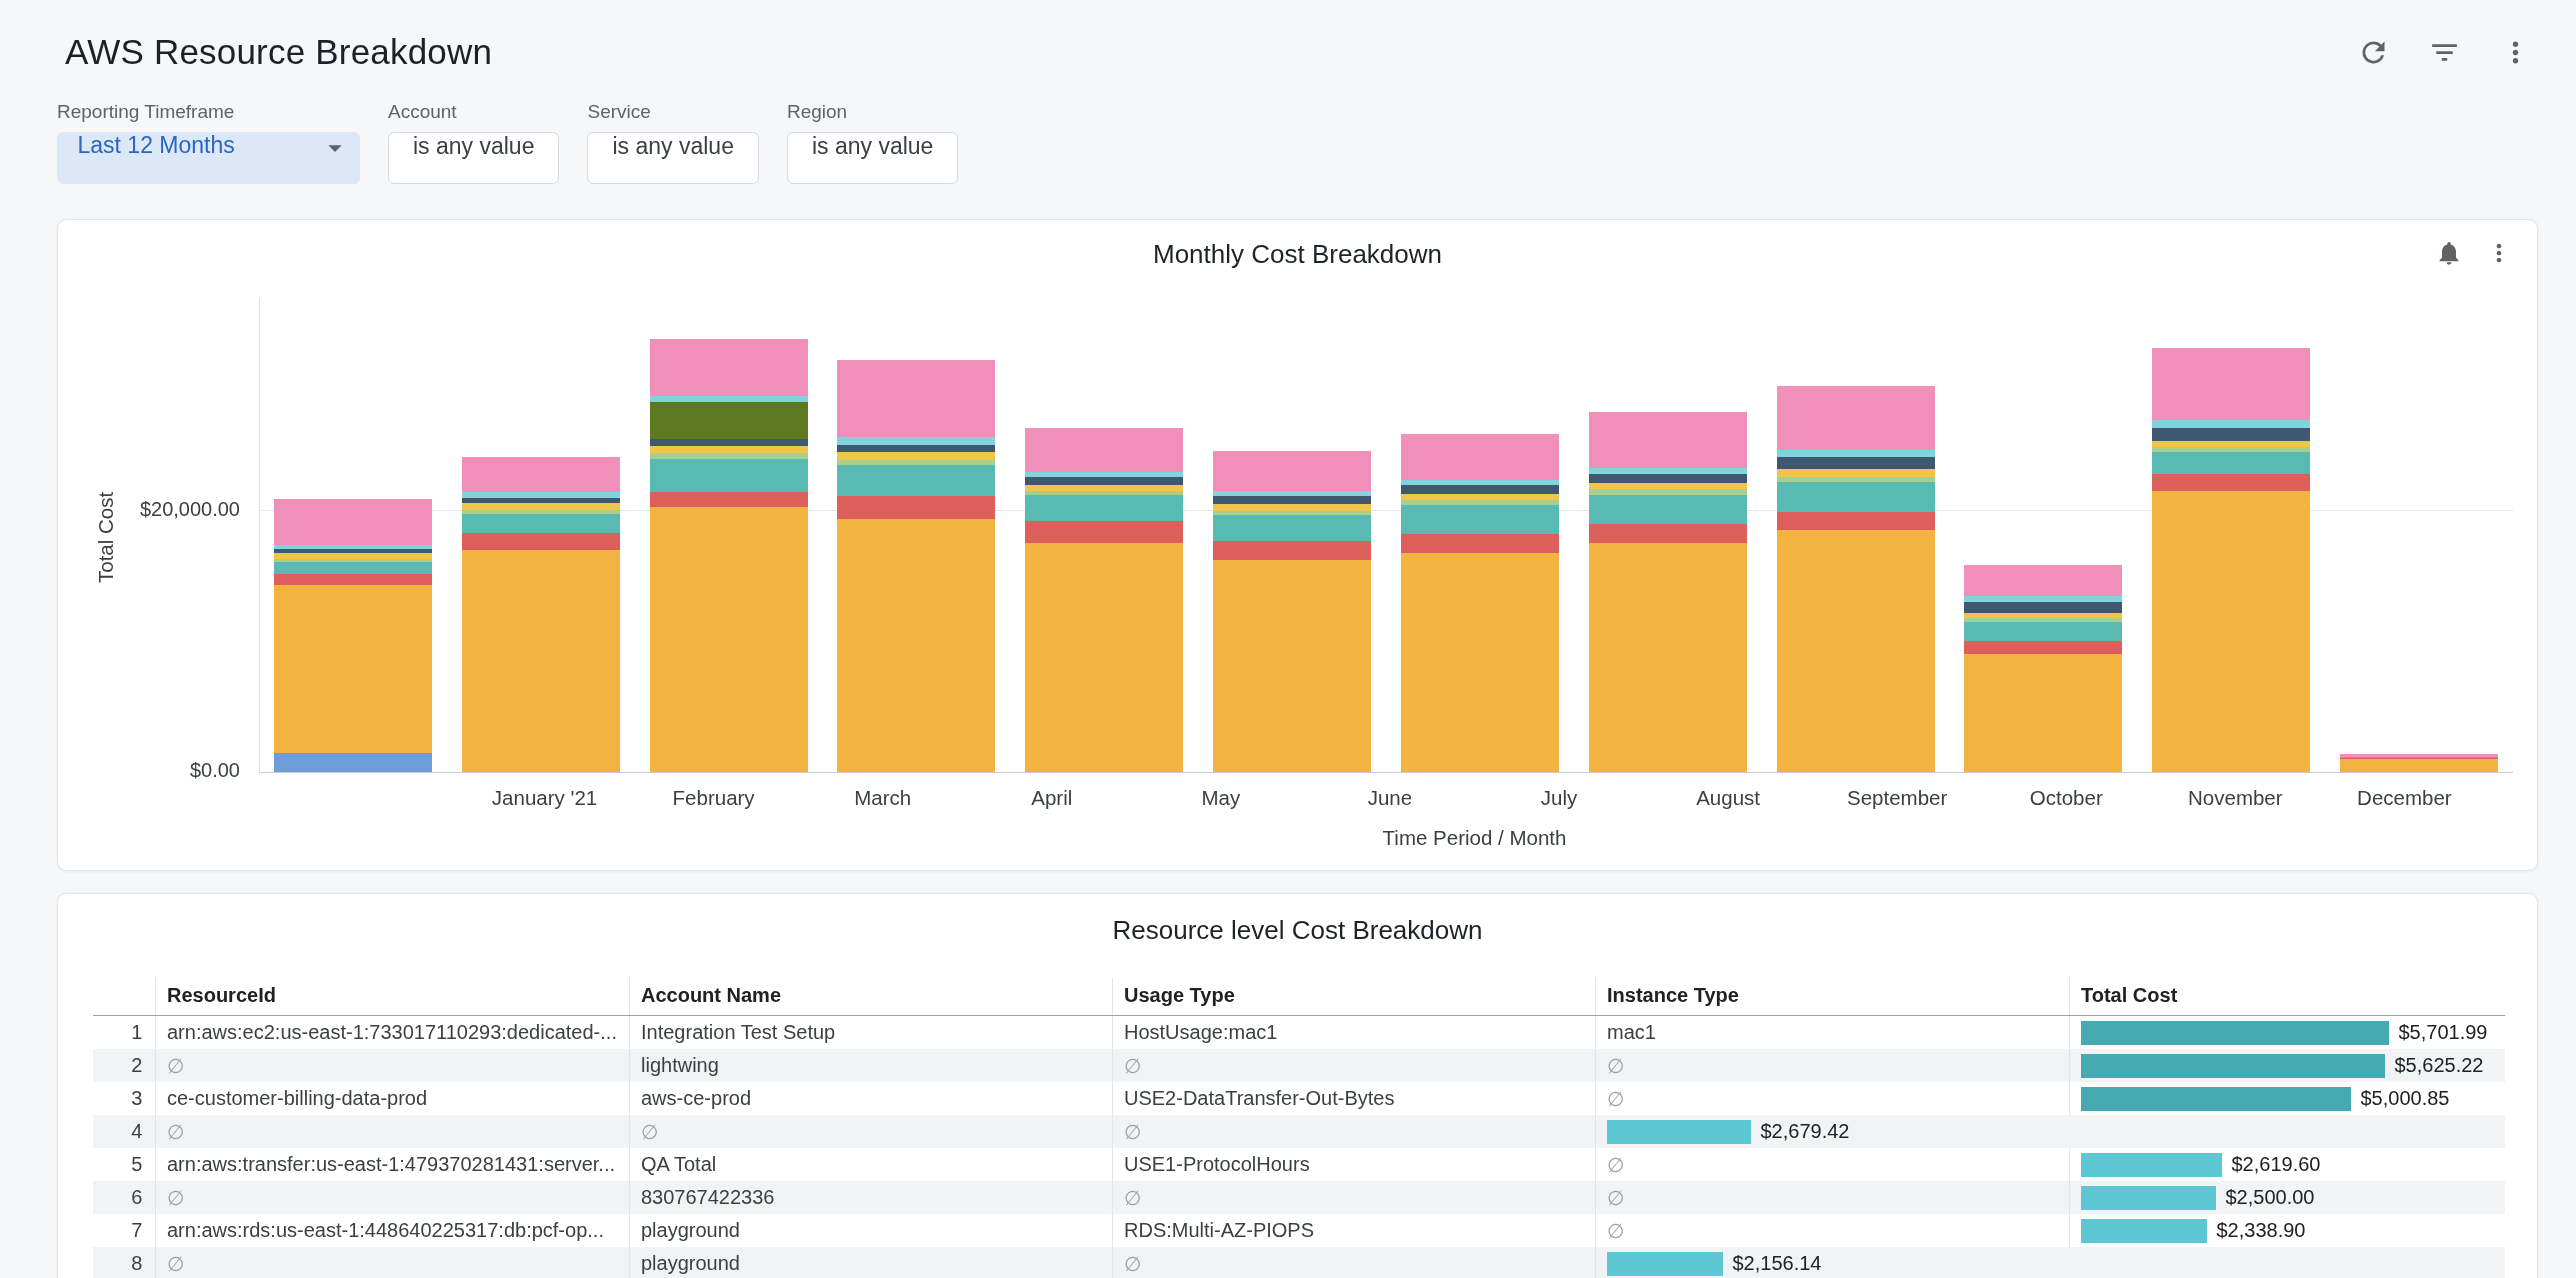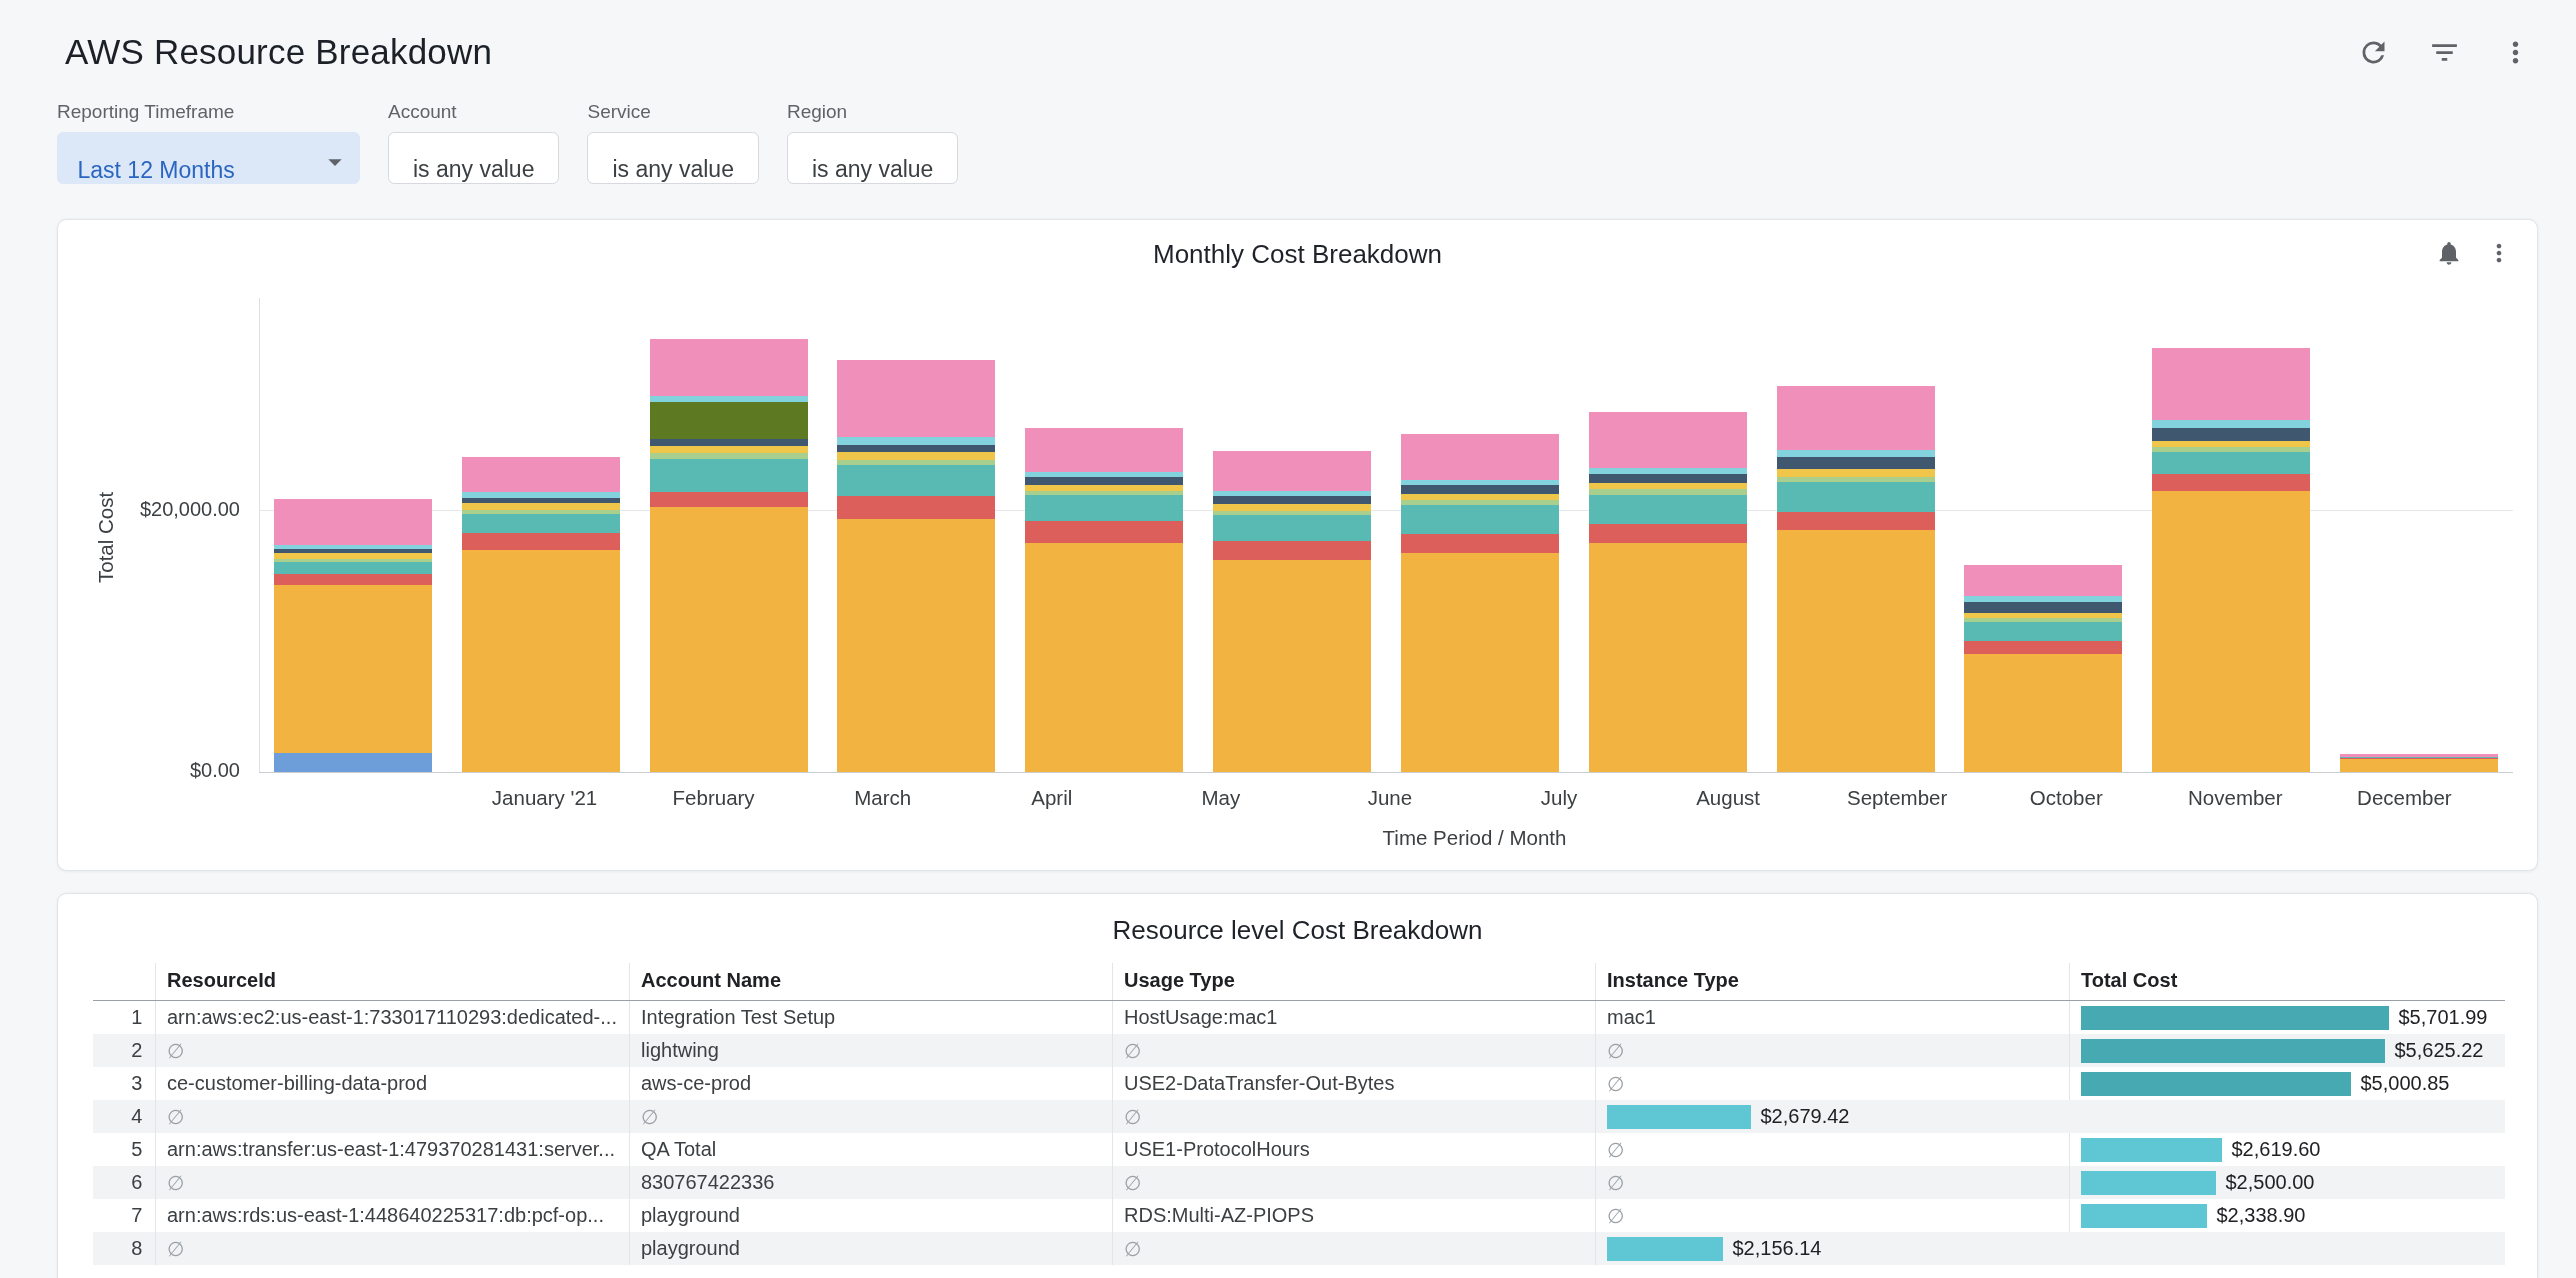--- a/index.html
+++ b/index.html
@@ -14,21 +14,21 @@
 
   
   .header{display:flex;align-items:center;justify-content:space-between;padding:24px 44px 4.7px 57px;}
   .page-title{margin:8px;font-size:35px;font-weight:500;color:#1c2128;letter-spacing:0.2px;}
   .header-icons{display:flex;gap:38px;}
 
   
   .filters{display:flex;gap:28px;padding:16px 57px 0;}
   .filter{display:flex;flex-direction:column;}
   .filter-label{font-size:19px;color:#5f6368;margin-bottom:9.5px;}
-  .chip{height:52px;border-radius:6.3px;font-size:23px;display:flex;align-items:flex-end;box-sizing:border-box;cursor:pointer;}
+  .chip{height:52px;border-radius:6.3px;font-size:23px;display:flex;align-items:flex-start;box-sizing:border-box;cursor:pointer;}
   .chip-selected{background:#dce8f8;color:#2a66c0;padding:0 9.5px 0 20.5px;min-width:303px;justify-content:space-between;}
   .chip-selected .caret svg{width:32px;height:32px;fill:#5f6368;}
   .chip-any{background:#fff;border:1.6px solid #d6d9dd;color:#3c4043;padding:0 24px;}
 
   
   .card{background:#fff;border:0.8px solid #e1e4e8;border-radius:9.5px;margin:0 38px 0 57px;box-shadow:0 0.8px 3.2px rgba(0,0,0,.06);}
   .card-title{text-align:center;font-size:26px;font-weight:500;color:#1f2329;}
 
   
   .chart-card{margin-top:35px;padding:19px 0 20.5px;position:relative;}
@@ -46,21 +46,21 @@
   .seg{width:100%;}
   .x-labels{display:flex;padding:12.6px 24px 0 201px;}
   .x-label{flex:1;text-align:center;font-size:20.5px;color:#3c4043;}
   .x-axis-title{text-align:center;font-size:20.5px;color:#3c4043;margin:16px 24px 0 201px;}
 
   
   .table-card{margin-top:22px;padding:20.5px 0 0;height:410px;overflow:hidden;}
   .tbl{margin:17.4px 32px 0 35px;font-size:20px;}
   .t-head,.t-row{display:grid;grid-template-columns:63px 474px 483px 483px 474px 1fr;}
   .t-head{border-bottom:1.6px solid #9aa0a6;}
-  .th{font-weight:bold;color:#202124;padding:6.3px 11px 8px;border-right:0.8px solid #e3e6e9;white-space:nowrap;overflow:hidden;}
+  .th{font-weight:bold;color:#202124;padding:6.3px 11px 8px;border-right:0.8px solid #e3e6e9;white-space:nowrap;overflow:hidden;margin-top:15px;}
   .th:last-child{border-right:none;}
   .t-row{height:33px;}
   .t-row.alt{background:#f1f3f4;}
   .td{padding:0 11px;white-space:nowrap;overflow:hidden;color:#3c4043;border-right:0.8px solid #e3e6e9;height:100%;display:flex;align-items:center;box-sizing:border-box;}
   .td:last-child{border-right:none;}
   .td.num{justify-content:flex-end;padding-right:12.6px;}
   .null{color:#9aa0a6;}
   .cost-cell{gap:9.5px;}
   .cost-bar{height:24px;flex:none;}
   .cost-label{color:#202124;}

